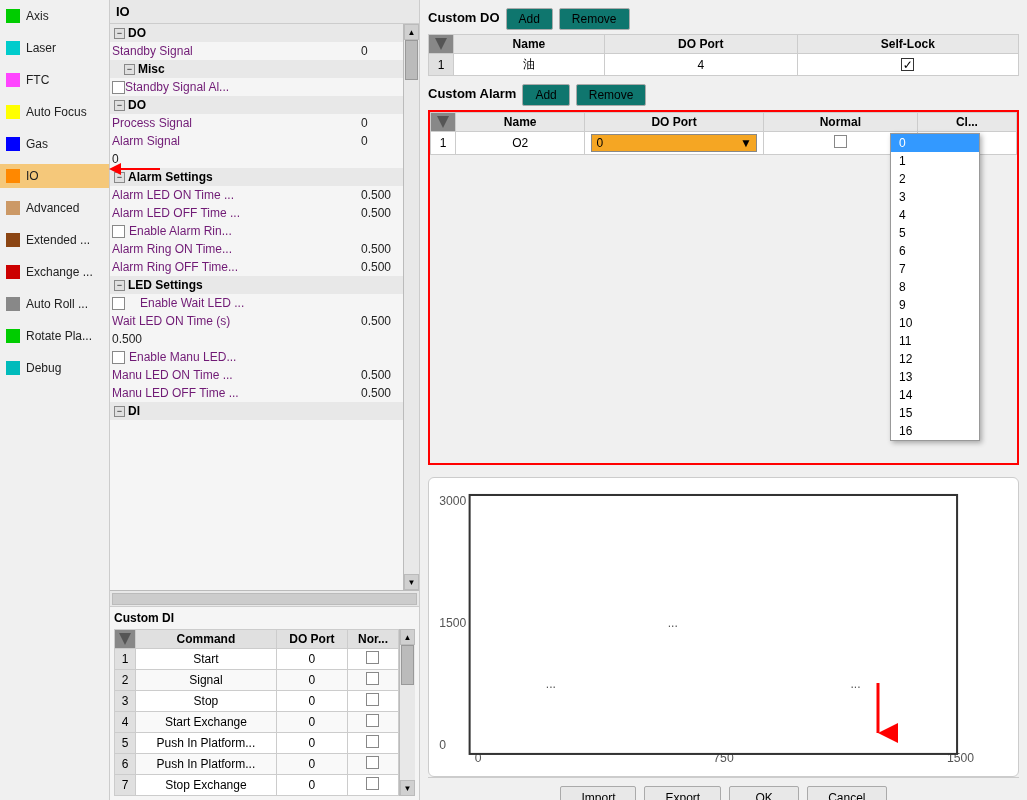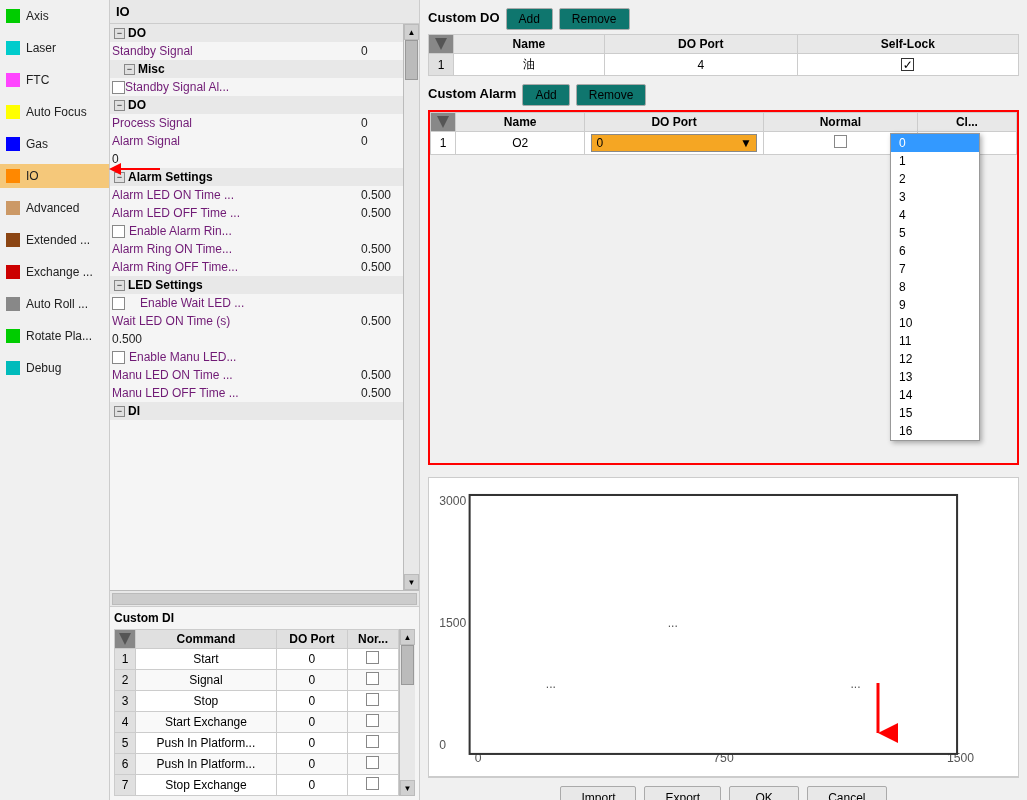--- a/index.html
+++ b/index.html
@@ -424,21 +424,21 @@
           <div class="dropdown-item">11</div>
           <div class="dropdown-item">12</div>
           <div class="dropdown-item">13</div>
           <div class="dropdown-item">14</div>
           <div class="dropdown-item">15</div>
           <div class="dropdown-item">16</div>
         </div>
       </div>
     </div>
 
-    <div class="graph-area" style="position:relative; flex:1; margin-top:4px;">
+    <div class="graph-area" style="position:relative; flex:1; margin-top:4px;border-radius:6px;">
       <svg class="graph-svg" viewBox="0 0 580 280" xmlns="http://www.w3.org/2000/svg">
 
         <text x="10" y="20" font-size="11" fill="#555">3000</text>
         <text x="10" y="140" font-size="11" fill="#555">1500</text>
         <text x="10" y="260" font-size="11" fill="#555">0</text>
 
         <text x="45" y="273" font-size="11" fill="#555">0</text>
         <text x="280" y="273" font-size="11" fill="#555">750</text>
         <text x="510" y="273" font-size="11" fill="#555">1500</text>
 

